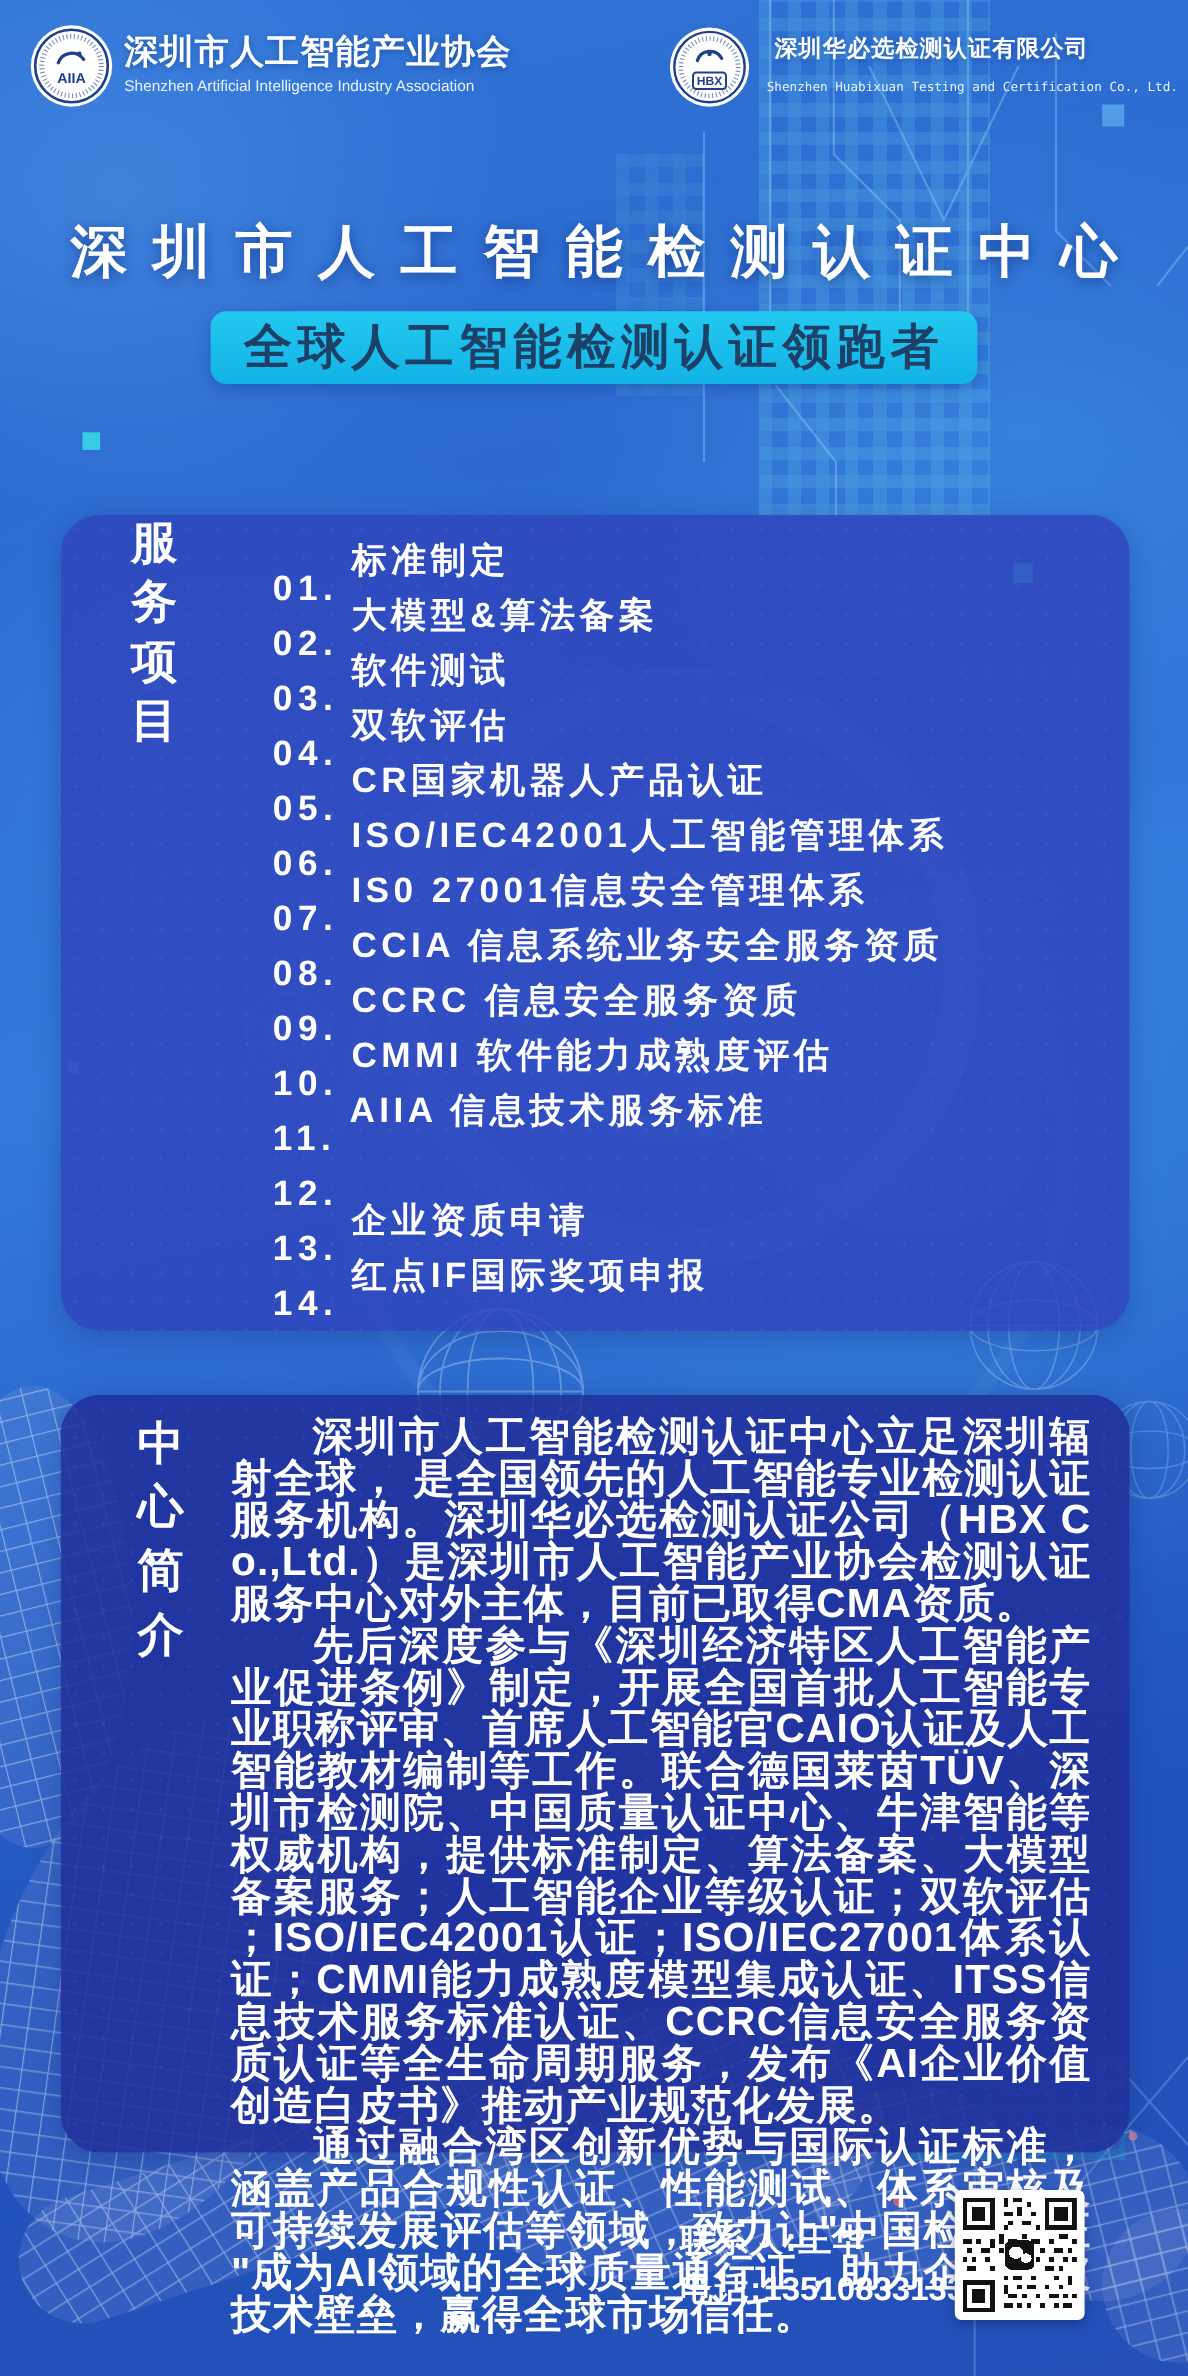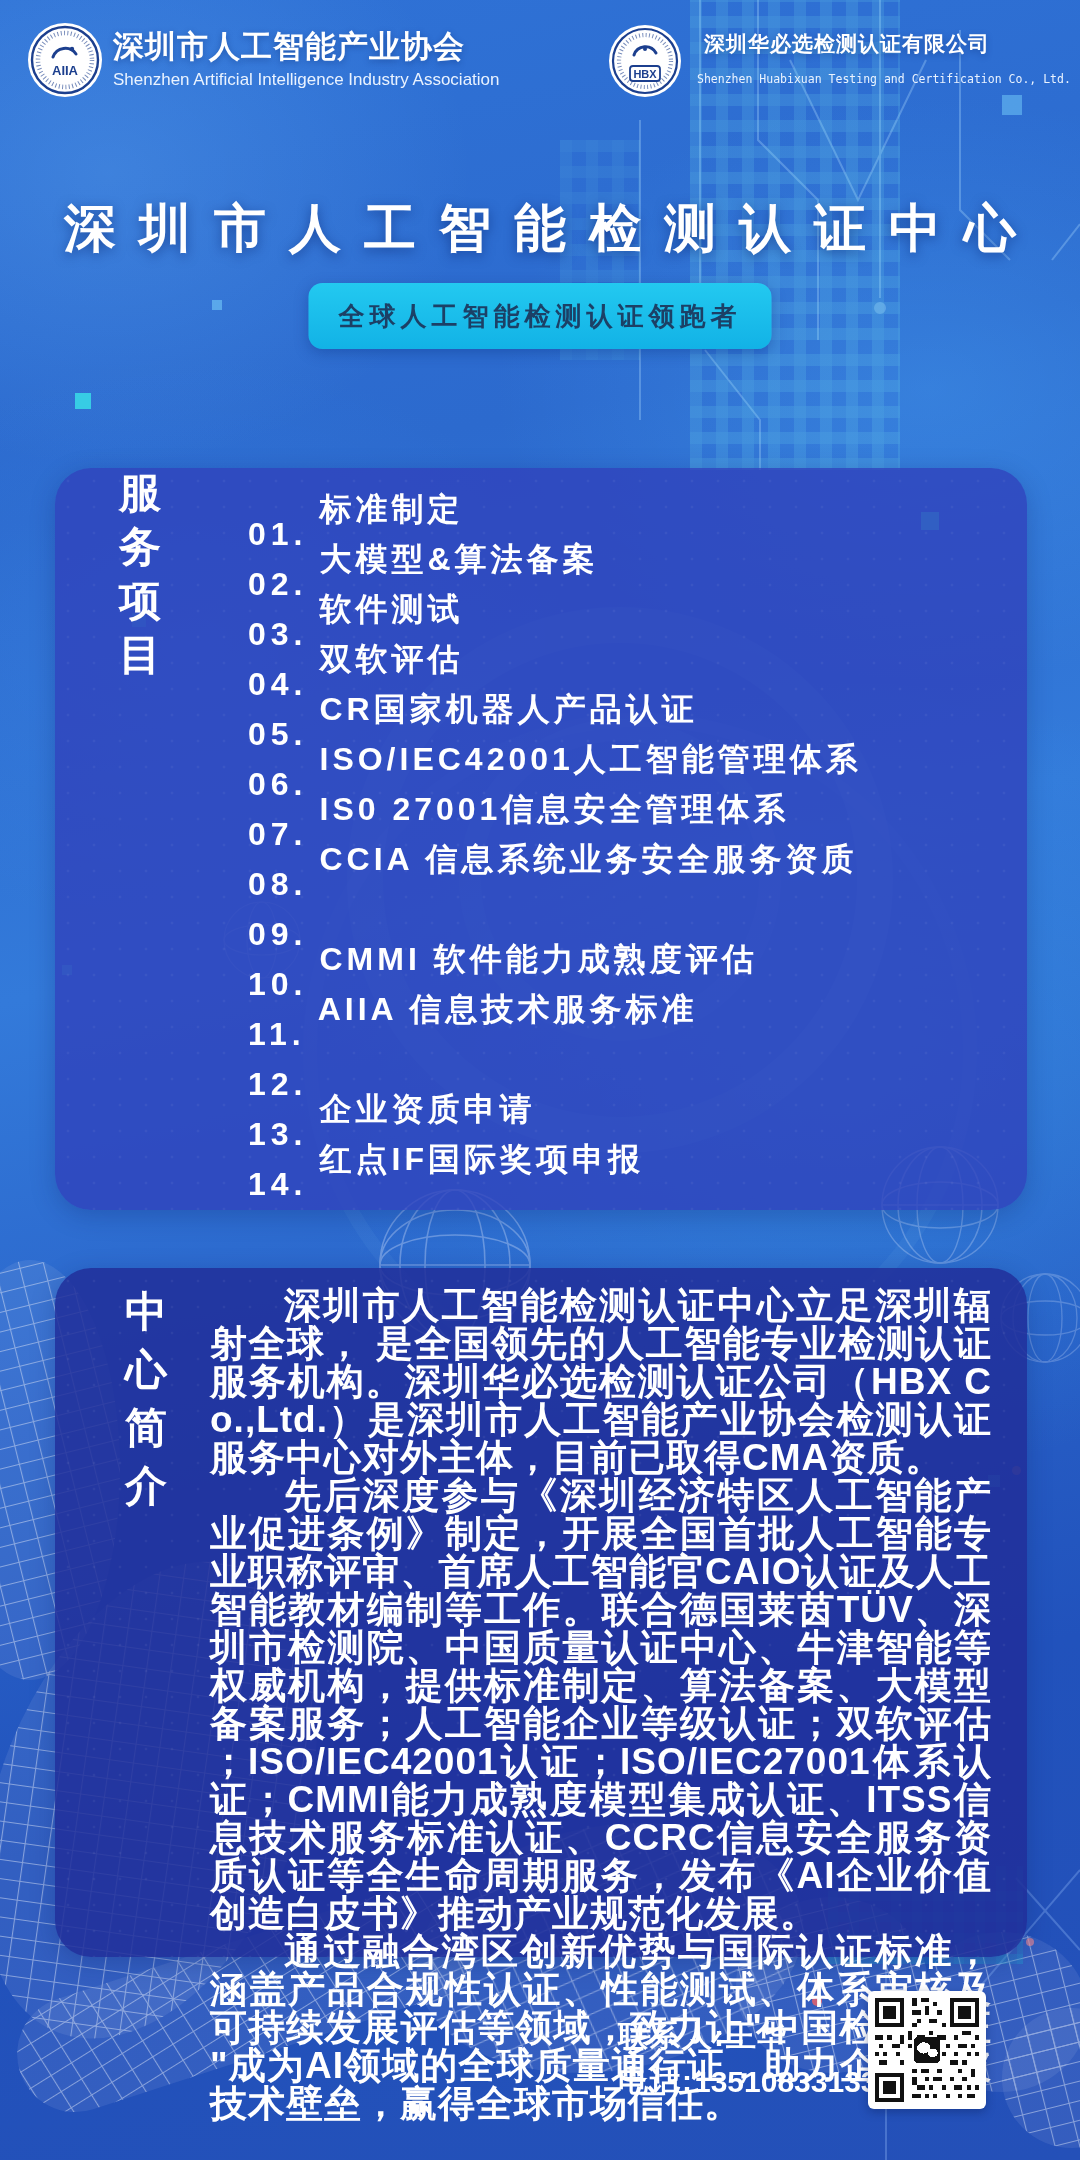--- a/index.html
+++ b/index.html
@@ -32,21 +32,21 @@
   .org-cn{position:absolute;font-weight:800;letter-spacing:1px;text-shadow:0 2px 6px rgba(10,40,110,.4);}
   .org-en{position:absolute;font-weight:400;color:#eaf3ff;}
 
   
   .title{position:absolute;left:0;right:0;top:194px;margin:0;z-index:3;text-align:center;
     font-size:52px;font-weight:900;letter-spacing:23px;text-indent:23px;color:#fff;
     text-shadow:0 3px 12px rgba(8,35,110,.55);}
   .pill{position:absolute;top:283px;left:50%;transform:translateX(-50%);z-index:3;
     height:66px;line-height:66px;padding:0 30px;border-radius:14px;
     background:linear-gradient(180deg,#23c9f0 0%,#12b2e6 100%);
-    color:#1c4066;font-size:26px;font-weight:800;letter-spacing:5px;white-space:nowrap;
+    color:#1c4066;font-size:44px;font-weight:800;letter-spacing:5px;white-space:nowrap;
     box-shadow:0 4px 14px rgba(10,50,130,.35);}
 
   
   .panel{position:absolute;left:55px;width:972px;border-radius:36px;z-index:2;
     background-color:rgba(47,66,188,.80);
     background-image:radial-gradient(rgba(255,255,255,.05) 1.5px, transparent 1.6px);
     background-size:26px 26px;
     box-shadow:0 6px 24px rgba(10,30,100,.25);}
   .services{top:468px;height:742px;}
   .intro{top:1268px;height:689px;background-color:rgba(33,46,154,.86);}
@@ -185,21 +185,21 @@
       <svg width="76" height="76" viewBox="-38 -38 76 76">
         <circle r="37" fill="#fff"></circle>
         <circle r="33" fill="none" stroke="#1c3f8e" stroke-width="2.4"></circle>
         <circle r="27" fill="none" stroke="#1c3f8e" stroke-width="4.5" stroke-dasharray="1 2.4" opacity=".6"></circle>
         <path d="M-12 -3 A13 13 0 0 1 11 -6" fill="none" stroke="#1c3f8e" stroke-width="3" stroke-linecap="round"></path>
         <circle cx="7" cy="-11" r="2.2" fill="#1c3f8e"></circle>
         <text y="15" text-anchor="middle" font-size="13" font-weight="bold" fill="#1c3f8e" font-family="Liberation Sans, sans-serif">AIIA</text>
       </svg>
     </div>
     <div class="org-cn" style="left:113px;top:26px;font-size:31px;">深圳市人工智能产业协会</div>
-    <div class="org-en" style="left:113px;top:70px;font-size:17px;">Shenzhen Artificial Intelligence Industry Association</div>
+    <div class="org-en" style="left:113px;top:70px;font-size:14px;">Shenzhen Artificial Intelligence Industry Association</div>
 
     <div class="logo" style="left:608px;top:24px;width:74px;height:74px;">
       <svg width="74" height="74" viewBox="-37 -37 74 74">
         <circle r="36" fill="#fff"></circle>
         <circle r="32" fill="none" stroke="#1c3f8e" stroke-width="2.2"></circle>
         <circle r="26" fill="none" stroke="#1c3f8e" stroke-width="4.2" stroke-dasharray="1 2.4" opacity=".6"></circle>
         <path d="M-11 -6 A12 12 0 0 1 11 -8" fill="none" stroke="#1c3f8e" stroke-width="3" stroke-linecap="round"></path>
         <circle cx="0" cy="-12" r="2" fill="#1c3f8e"></circle>
         <rect x="-15" y="5" width="30" height="15" rx="3" fill="none" stroke="#1c3f8e" stroke-width="1.8"></rect>
         <text y="16.5" text-anchor="middle" font-size="11" font-weight="bold" fill="#1c3f8e" font-family="Liberation Sans, sans-serif">HBX</text>
@@ -247,20 +247,21 @@
       <div class="svc-item">
           <span class="svc-num">07.</span>
           <span class="svc-name">IS0 27001信息安全管理体系</span>
         </div>
       <div class="svc-item">
           <span class="svc-num">08.</span>
           <span class="svc-name">CCIA 信息系统业务安全服务资质</span>
         </div>
       <div class="svc-item">
           <span class="svc-num">09.</span>
+          <span class="svc-name">CCRC 信息安全服务资质</span>
         </div>
       <div class="svc-item">
           <span class="svc-num">10.</span>
           <span class="svc-name">CMMI 软件能力成熟度评估</span>
         </div>
       <div class="svc-item">
           <span class="svc-num">11.</span>
           <span class="svc-name">AIIA 信息技术服务标准</span>
         </div>
       <div class="svc-item">

